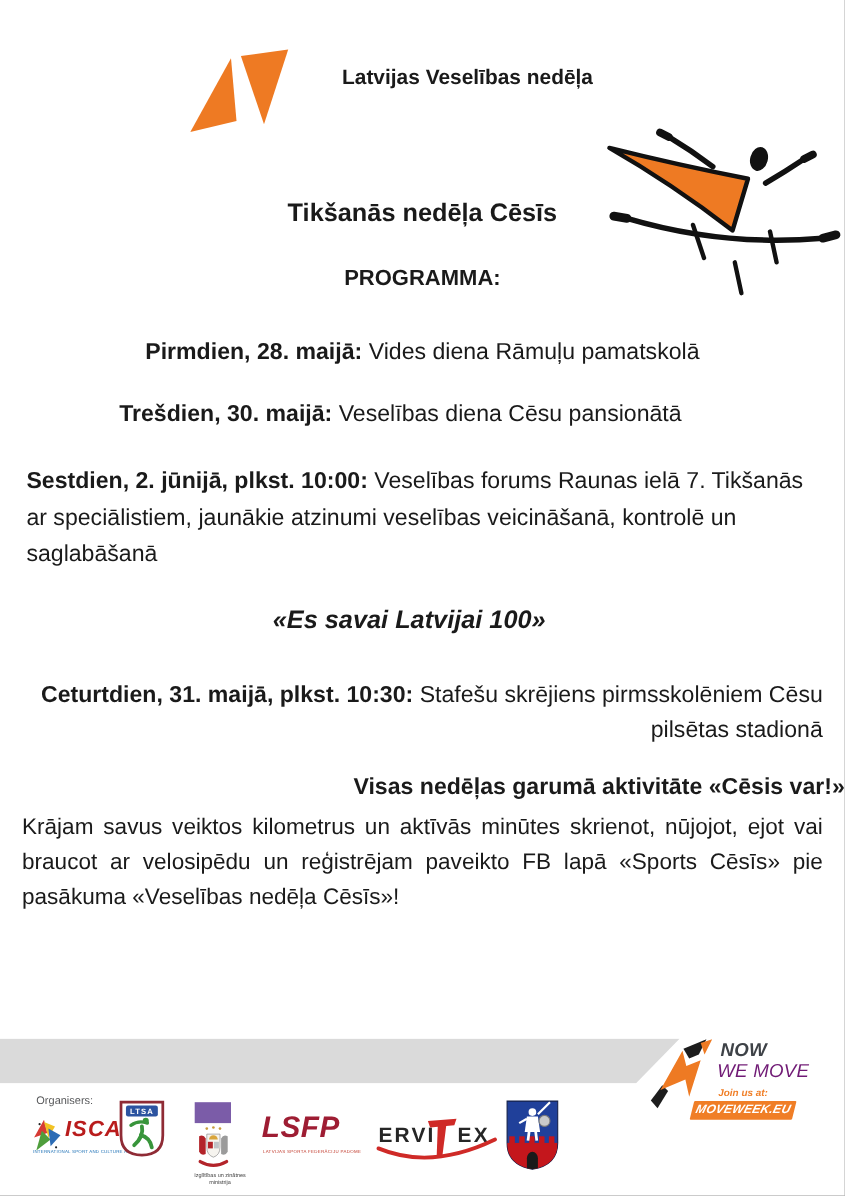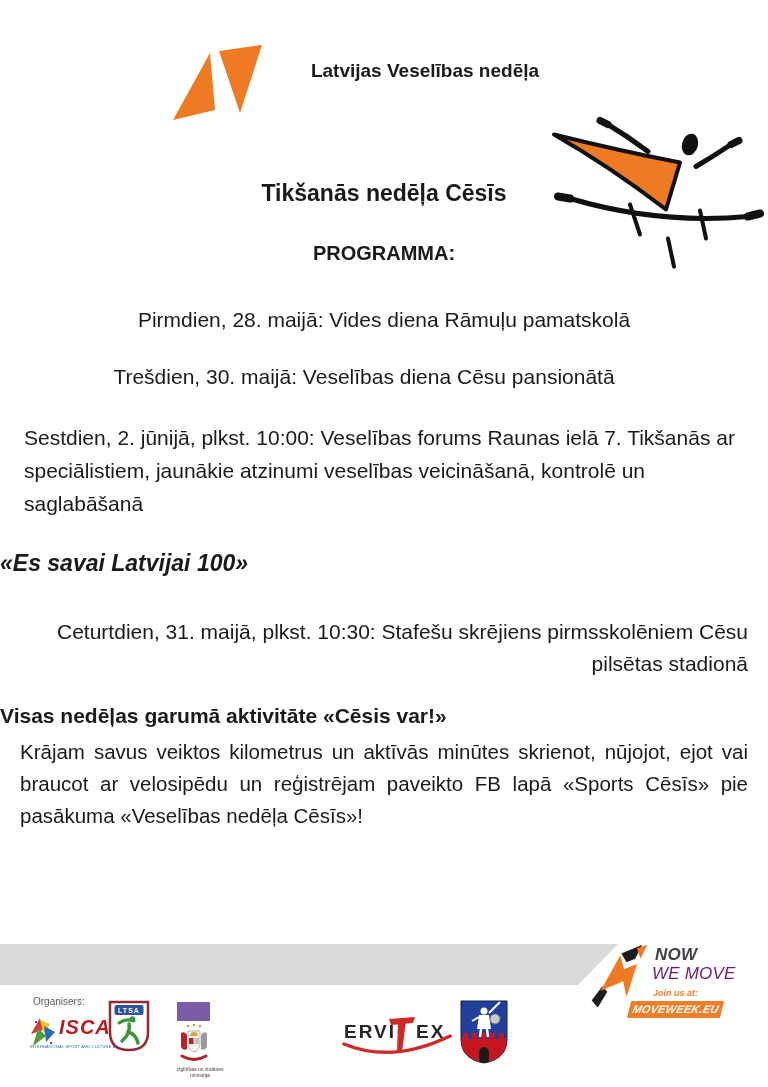--- a/index.html
+++ b/index.html
@@ -18,30 +18,30 @@
   .runner{left:518px;top:104px;width:250px;height:185px;}
 
   
   .doc-title{left:0;top:180px;width:768px;text-align:center;
     font-size:23px;font-weight:bold;}
   .program-heading{left:0;top:242px;width:768px;text-align:center;
     font-size:20px;font-weight:bold;}
 
   
   .prog{font-size:21px;line-height:33px;}
-  .prog b{font-weight:normal;}
+  .prog b{font-weight:bold;}
   .item-1{left:0;top:303px;width:768px;text-align:center;}
   .item-2{left:0;top:360px;width:728px;text-align:center;}
   .item-3{left:24px;top:421px;width:720px;}
-  .slogan{left:0;top:550px;width:744px;text-align:left;
+  .slogan{left:0;top:550px;width:744px;text-align:center;
     font-size:23px;font-weight:bold;font-style:italic;}
   .item-4{left:20px;top:616px;width:728px;text-align:right;line-height:32px;}
 
   
-  .week-heading{left:0;top:704px;width:768px;text-align:left;
+  .week-heading{left:0;top:704px;width:768px;text-align:right;
     font-size:21px;font-weight:bold;}
   .week-body{left:20px;top:736px;width:728px;font-size:20.5px;
     line-height:32px;text-align:justify;}
   .week-body p{margin:0;}
 
   
   .gray-band{left:0;top:944px;width:618px;height:41px;background:#dadada;
     clip-path:polygon(0 0,100% 0,calc(100% - 40px) 100%,0 100%);}
   .nwm{left:585px;top:933px;width:183px;height:100px;}
   .nwm-arrow{position:absolute;left:2px;top:10px;width:66px;height:68px;}
@@ -182,20 +182,24 @@
       <rect x="12" y="15" width="4.5" height="6" fill="#B3242A"></rect>
       <rect x="17.5" y="15" width="4.5" height="6" fill="#BFC3C7"></rect>
       <path d="M5,33 Q17,40 29,33" stroke="#B3242A" stroke-width="3" fill="none" stroke-linecap="round"></path>
     </svg>
     <div class="izm-text">
       <div>Izglītības un zinātnes</div>
       <div>ministrija</div>
     </div>
   </div>
 
+  <div class="abs lsfp">
+    <div class="lsfp-name">LSFP</div>
+    <div class="lsfp-tagline">LATVIJAS SPORTA FEDERĀCIJU PADOME</div>
+  </div>
 
   <svg class="abs ervitex" viewBox="0 0 110 58">
     <text x="2" y="30" font-size="19" font-weight="600" letter-spacing="2" fill="#262626" font-family="Liberation Sans, sans-serif">ERVI</text>
     <polygon points="47,11 73,9 71,15 49,17" fill="#CF2A27"></polygon>
     <polygon points="56,15 64,13 60,44 55,43" fill="#CF2A27"></polygon>
     <text x="74" y="30" font-size="19" font-weight="600" letter-spacing="2" fill="#262626" font-family="Liberation Sans, sans-serif">EX</text>
     <path d="M2,36 Q50,56 108,28" stroke="#CF2A27" stroke-width="3.5" fill="none" stroke-linecap="round"></path>
   </svg>
 
   <svg class="abs cesis-arms" viewBox="0 0 50 66">

